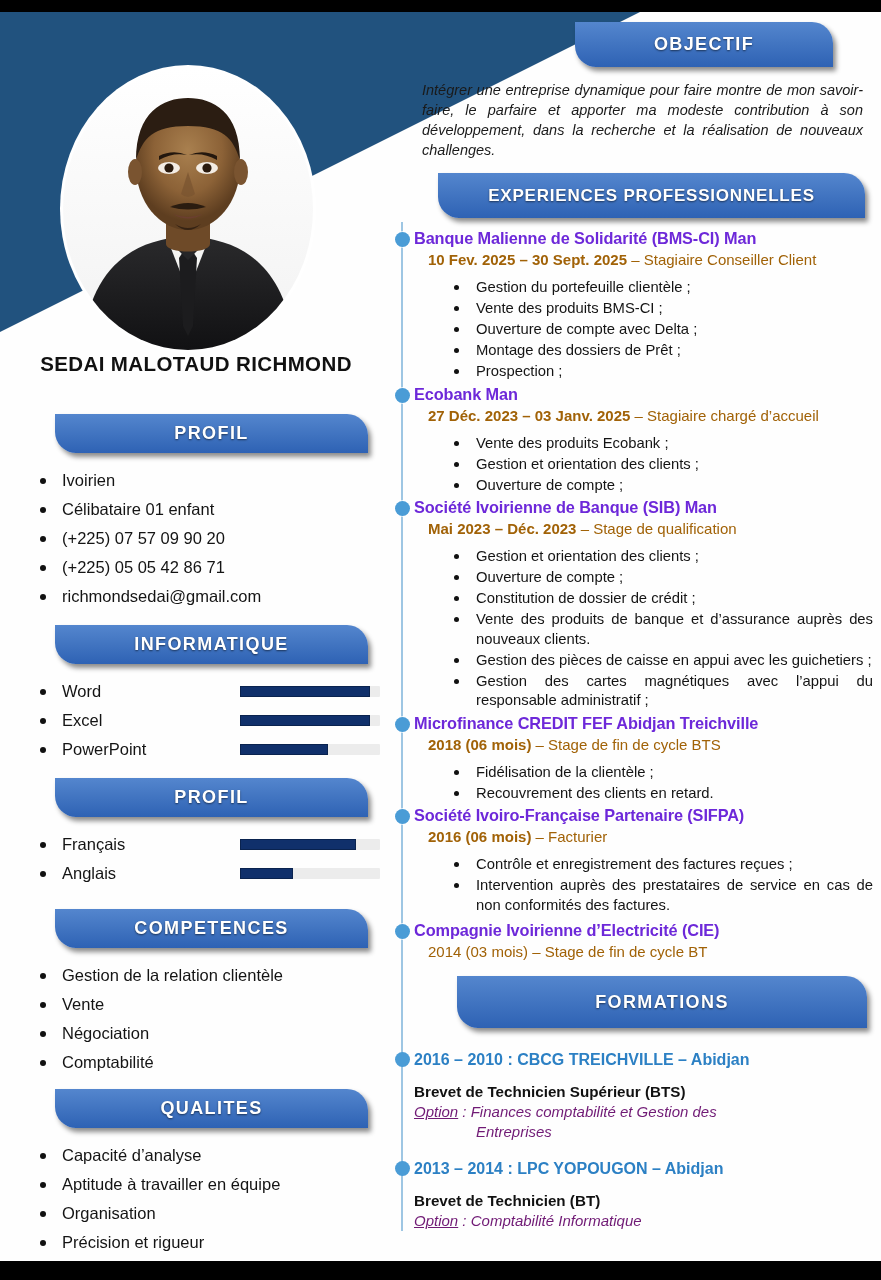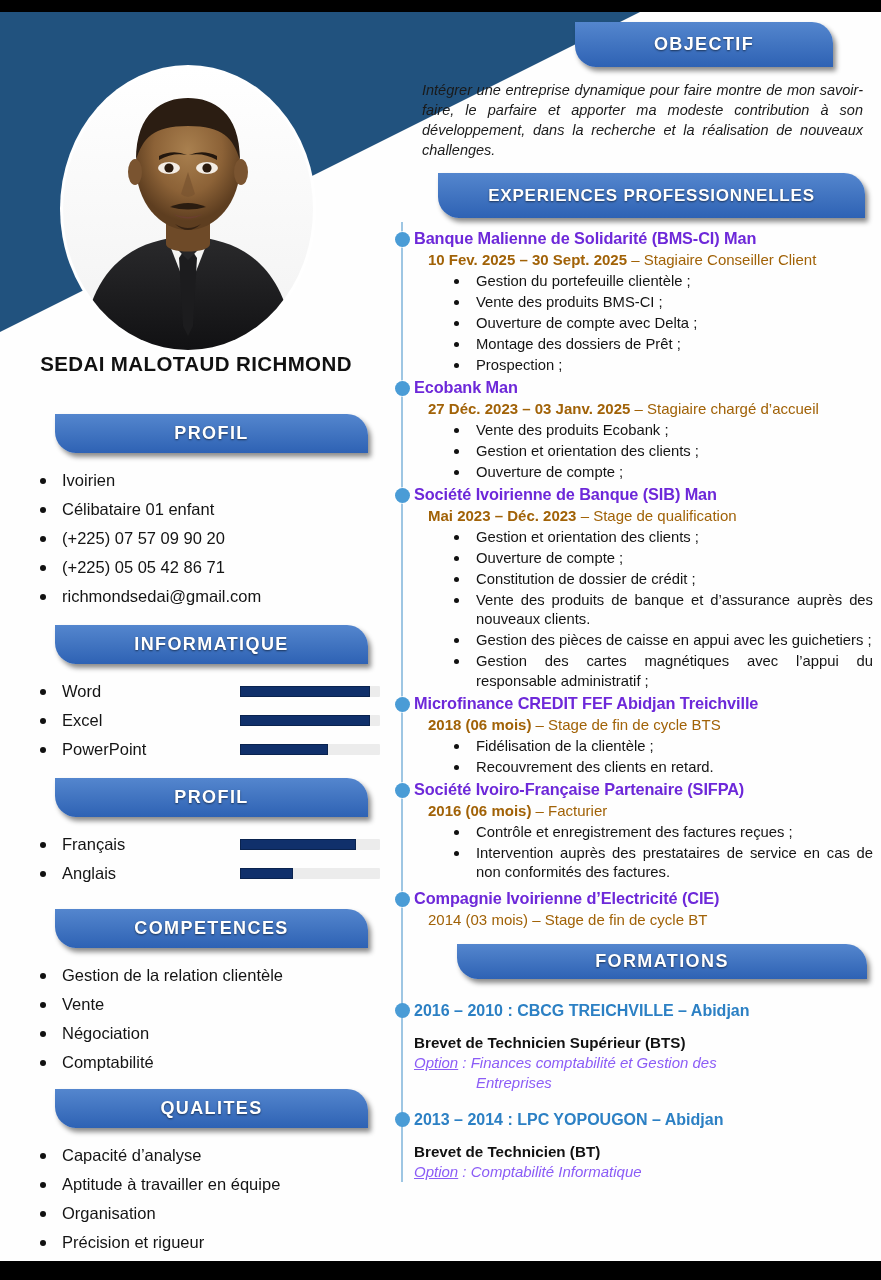--- a/index.html
+++ b/index.html
@@ -77,21 +77,21 @@
   
   #right{
     position:absolute;left:392px;top:0;width:489px;height:1249px;z-index:3;
   }
   #objectif-banner{margin:10px 48px 0 183px;height:45px;}
   .objtext{
     margin:13px 18px 0 30px;font-style:italic;font-size:14.5px;
     line-height:20px;color:#1a1a1a;text-align:justify;
   }
   #exp-banner{margin:13px 16px 0 46px;height:45px;}
-  #form-banner{margin:14px 14px 0 43px;height:35px;}
+  #form-banner{margin:14px 14px 0 43px;height:52px;}
   
   .tl{position:relative;padding-left:22px;margin-top:10px;}
   .tl:before{
     content:"";position:absolute;left:9px;top:-6px;bottom:0;
     width:2px;background:#9ec6e3;
   }
   .entry{position:relative;margin-top:2px;}
   .entry .dot{
     position:absolute;left:-19px;top:4px;width:15px;height:15px;
     border-radius:50%;background:#4A9CD6;
@@ -99,21 +99,21 @@
   }
   .entry h3{
     margin:0;font-size:16.3px;font-weight:bold;color:#6d28d9;
     line-height:21px;letter-spacing:-.1px;
   }
   .entry .meta{
     margin:1px 0 0 14px;font-size:15px;color:#a16207;line-height:20px;
   }
   .entry .meta b{font-weight:bold;}
   ul.dot-list{
-    list-style:none;margin:1px 0 0 0;padding:0 8px 0 38px;
+    list-style:none;margin:8px 0 0 0;padding:0 8px 0 38px;
   }
   ul.dot-list li{
     position:relative;font-size:14.8px;color:#141414;line-height:19.5px;
     padding-left:24px;margin-top:1.5px;text-align:justify;
   }
   ul.dot-list li:before{
     content:"";position:absolute;left:2px;top:7px;
     width:5px;height:5px;border-radius:50%;background:#111;
   }
   
@@ -122,21 +122,21 @@
     position:absolute;left:-19px;top:3px;width:15px;height:15px;
     border-radius:50%;background:#4A9CD6;
   }
   .fentry h3{
     margin:0;font-size:16px;font-weight:bold;color:#2C80C4;line-height:21px;
   }
   .fentry .degree{
     margin:12px 0 0 0;font-size:15.2px;font-weight:bold;color:#111;line-height:20px;
   }
   .fentry .opt{
-    margin:0;font-size:15px;font-style:italic;color:#8b5cf6;line-height:20px;
+    margin:0;font-size:15px;font-style:italic;color:#701a75;line-height:20px;
   }
   .fentry .opt u{font-style:italic;}
   .fentry .opt .ind{display:block;padding-left:62px;}
 </style>
 </head>
 <body>
 
 <div id="page">
   <div id="sheet">
 

